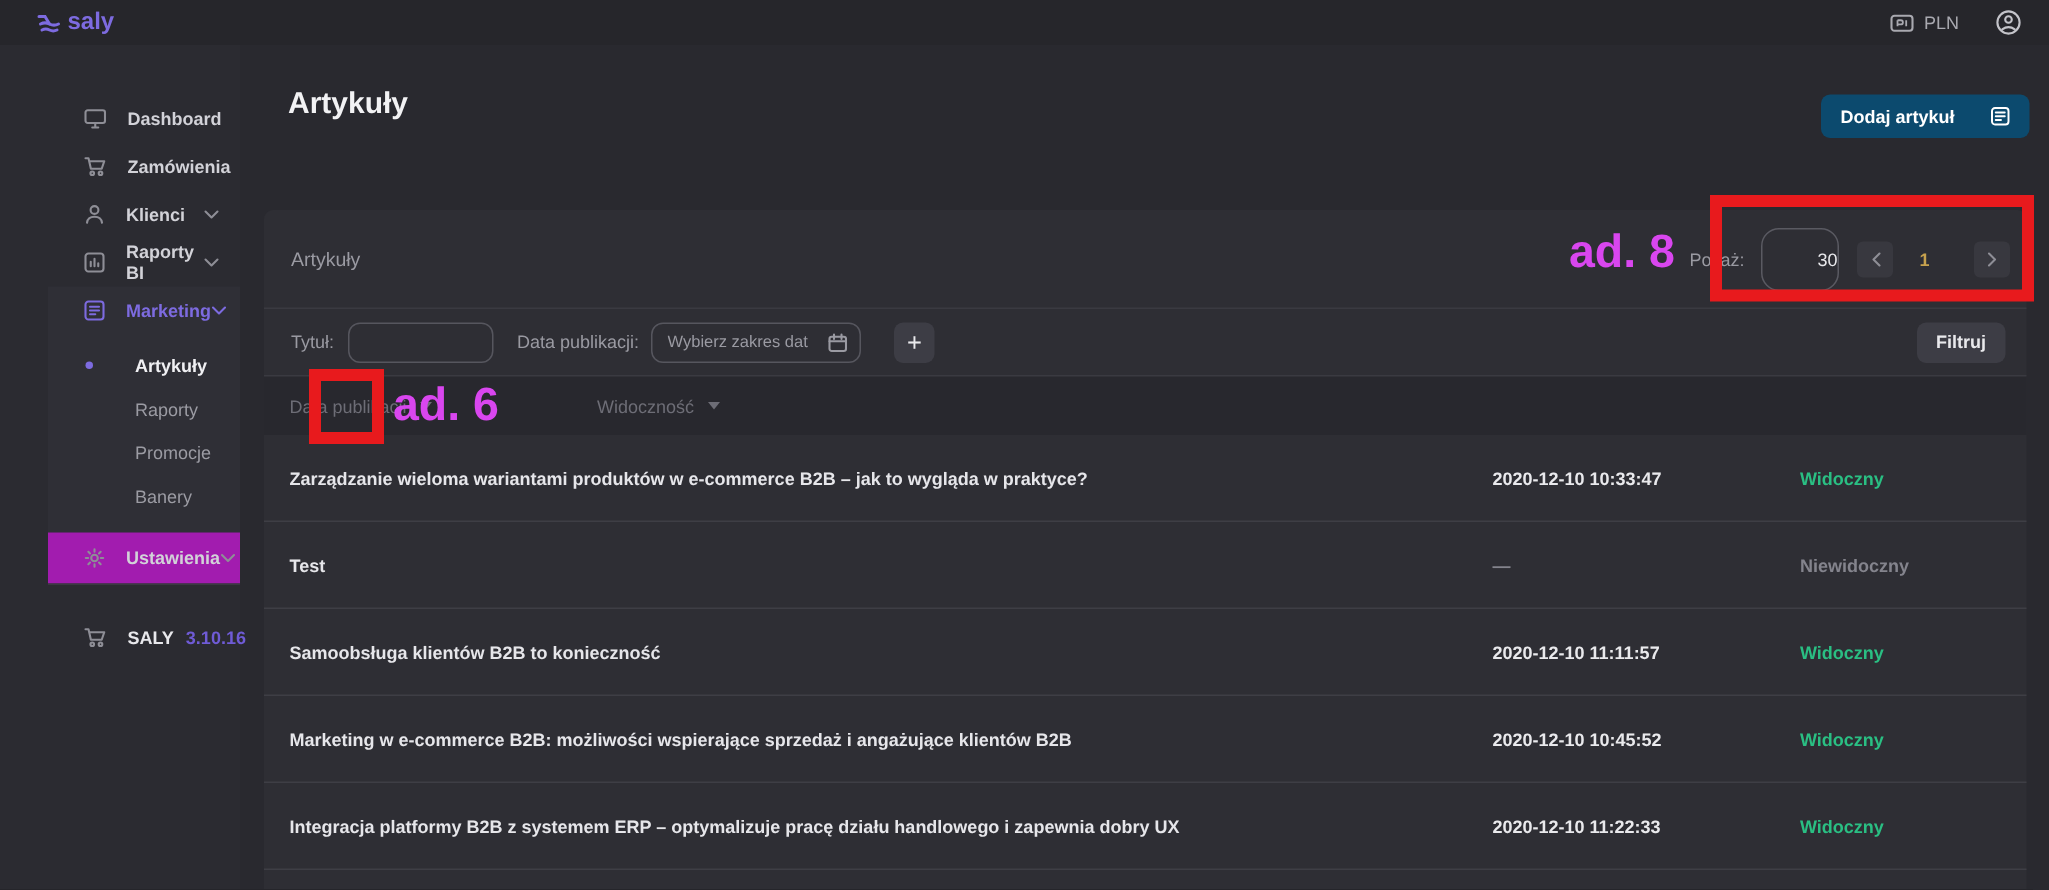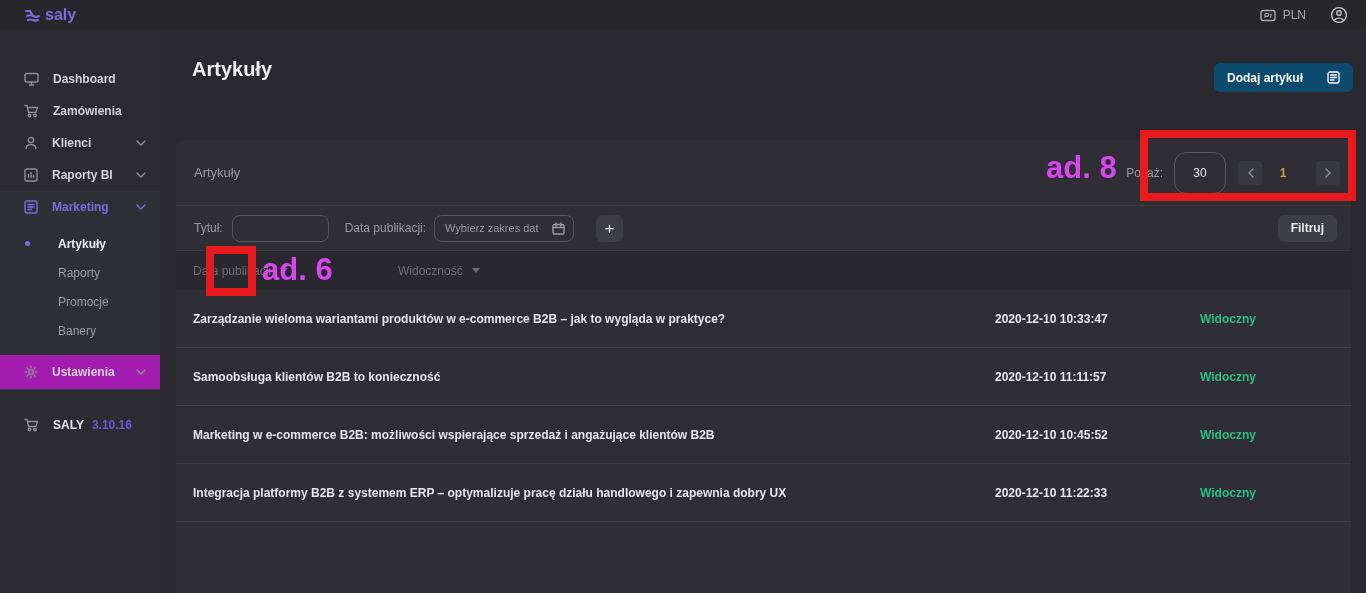--- a/index.html
+++ b/index.html
@@ -9,21 +9,21 @@
   
   .topbar { position:absolute; left:0; top:0; width:1366px; height:30px; background:#26262b;
             display:flex; align-items:center; justify-content:space-between; padding:0 18px 0 24px; z-index:3; }
   .logo { display:flex; align-items:center; gap:4px; color:#7d6be0; font-weight:bold; font-size:16px; cursor:pointer; }
   .topbar-right { display:flex; align-items:center; gap:24px; }
   .currency { display:flex; align-items:center; gap:7px; color:#a9a9b0; font-size:12px; cursor:pointer; }
   .icon svg { display:block; }
 
   
   .sidebar { position:absolute; left:0; top:30px; width:160px; height:563px; background:#2b2b31; z-index:2; }
-  .nav { padding-top:33px; }
+  .nav { padding-top:33px;padding-left:32px; }
   .side-item { height:32px; display:flex; align-items:center; padding:0 14px 0 24px;
                color:#d2d2d8; font-size:12px; font-weight:bold; cursor:pointer; }
   .side-item .lbl { margin-left:14px; }
   .side-item .chev { margin-left:auto; display:flex; }
   .mkt-group { background:#2f2f36; }
   .side-item.active { color:#7d6be0; }
   .submenu { padding:6px 0 10px 0; }
   .sub-item { height:29px; display:flex; align-items:center; padding-left:58px; position:relative;
               color:#9b9ba3; font-size:12px; cursor:pointer; }
   .sub-item.active { color:#f0f0f3; font-weight:bold; }
@@ -47,21 +47,21 @@
              font-family:"Liberation Sans",sans-serif; display:flex; align-items:center; gap:24px; cursor:pointer; }
 
   
   .card { position:absolute; left:16px; top:110px; width:1175px; height:453px; background:#2e2e34;
           border-radius:6px 6px 0 0; }
   .card-head { height:65px; display:flex; align-items:center; justify-content:space-between; padding:0 11px 0 18px; }
   .card-title { color:#9a9aa2; font-size:13px; }
   .pager { display:flex; align-items:center; }
   .pager .show-lbl { color:#9a9aa2; font-size:12px; }
   .show-input { width:52px; height:42px; margin-left:11px; background:transparent; border:1px solid #5a5a62;
-                border-radius:12px; color:#e9e9ec; font-size:12px; text-align:center;
+                border-radius:12px; color:#e9e9ec; font-size:12px; text-align:right;
                 font-family:"Liberation Sans",sans-serif; }
   .pg-btn { width:24px; height:24px; margin-left:12px; background:#38383f; border:none; border-radius:4px;
             color:#8e8e96; font-size:12px; cursor:pointer; display:flex; align-items:center; justify-content:center; }
   .pg-num { width:30px; text-align:center; color:#c6a14e; font-size:12px; font-weight:bold; margin-left:6px; margin-right:6px; }
 
   .filter-row { height:45px; border-top:1px solid #3a3a41; display:flex; align-items:center; padding:0 14px 0 18px; }
   .f-lbl { color:#9a9aa2; font-size:12px; }
   .f-input { height:27px; background:transparent; border:1px solid #56565e; border-radius:8px;
              color:#e9e9ec; font-size:11px; padding:0 10px; font-family:"Liberation Sans",sans-serif; }
   .f-input::placeholder { color:#9a9aa2; }
@@ -311,20 +311,25 @@
           <span>Widoczność</span>
           <span class="sort-tri"></span>
         </div>
       </div>
 
       <div class="trow">
         <div class="cell-title">Zarządzanie wieloma wariantami produktów w e-commerce B2B – jak to wygląda w praktyce?</div>
         <div class="cell-date">2020-12-10 10:33:47</div>
         <div class="cell-status">Widoczny</div>
       </div>
+      <div class="trow row-muted">
+        <div class="cell-title">Test</div>
+        <div class="cell-date">—</div>
+        <div class="cell-status">Niewidoczny</div>
+      </div>
       <div class="trow">
         <div class="cell-title">Samoobsługa klientów B2B to konieczność</div>
         <div class="cell-date">2020-12-10 11:11:57</div>
         <div class="cell-status">Widoczny</div>
       </div>
       <div class="trow">
         <div class="cell-title">Marketing w e-commerce B2B: możliwości wspierające sprzedaż i angażujące klientów B2B</div>
         <div class="cell-date">2020-12-10 10:45:52</div>
         <div class="cell-status">Widoczny</div>
       </div>

